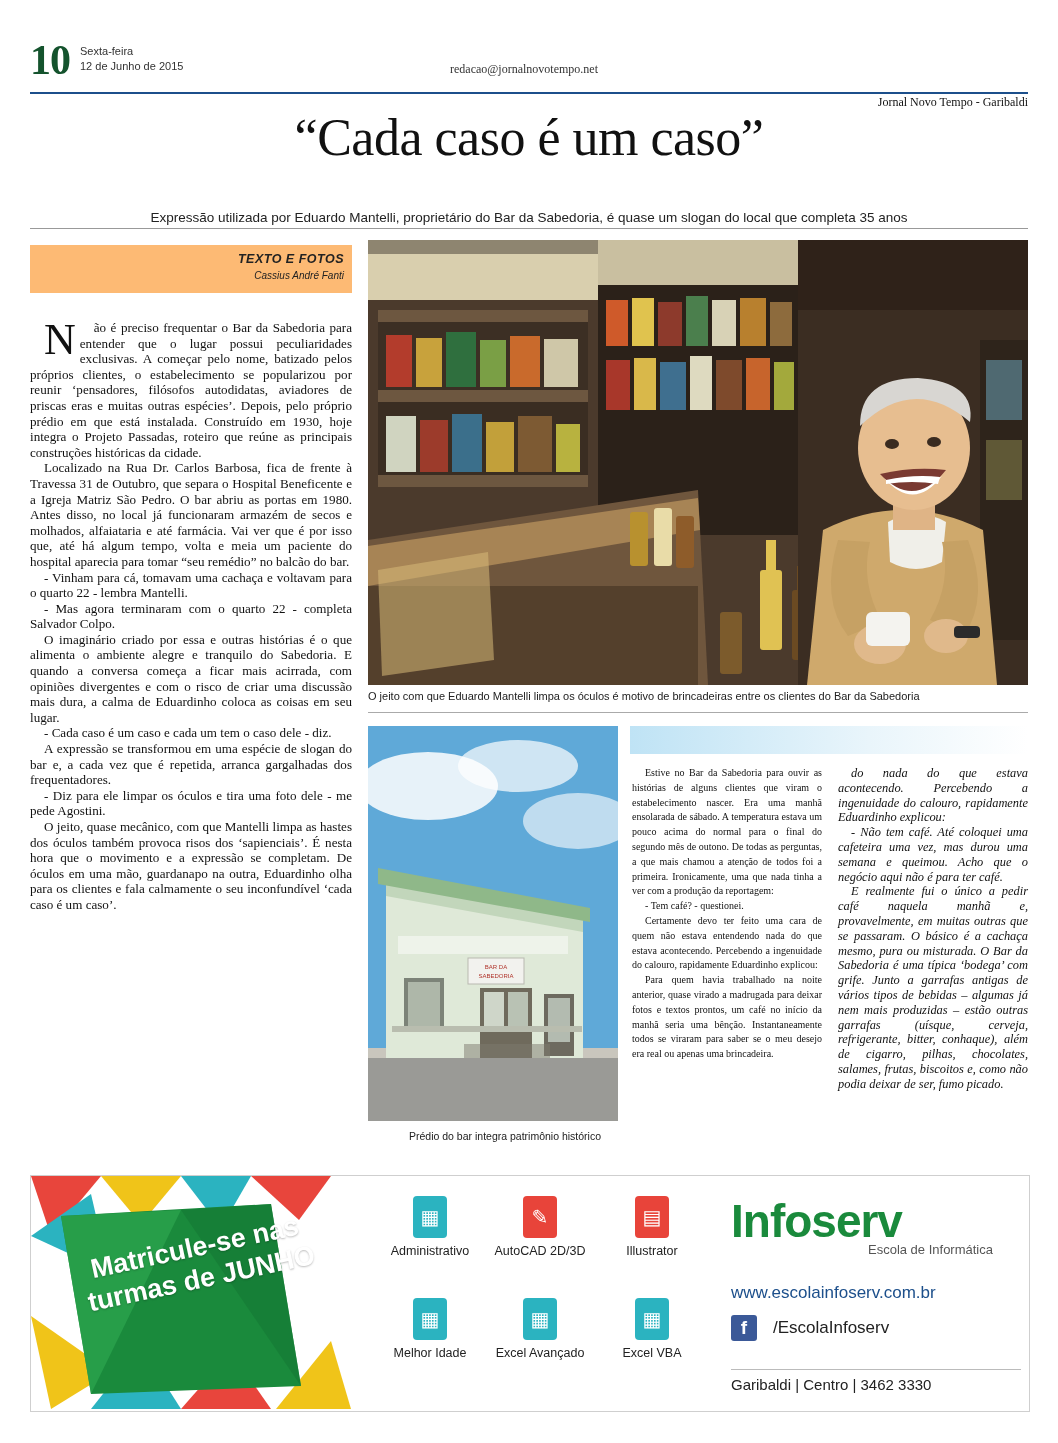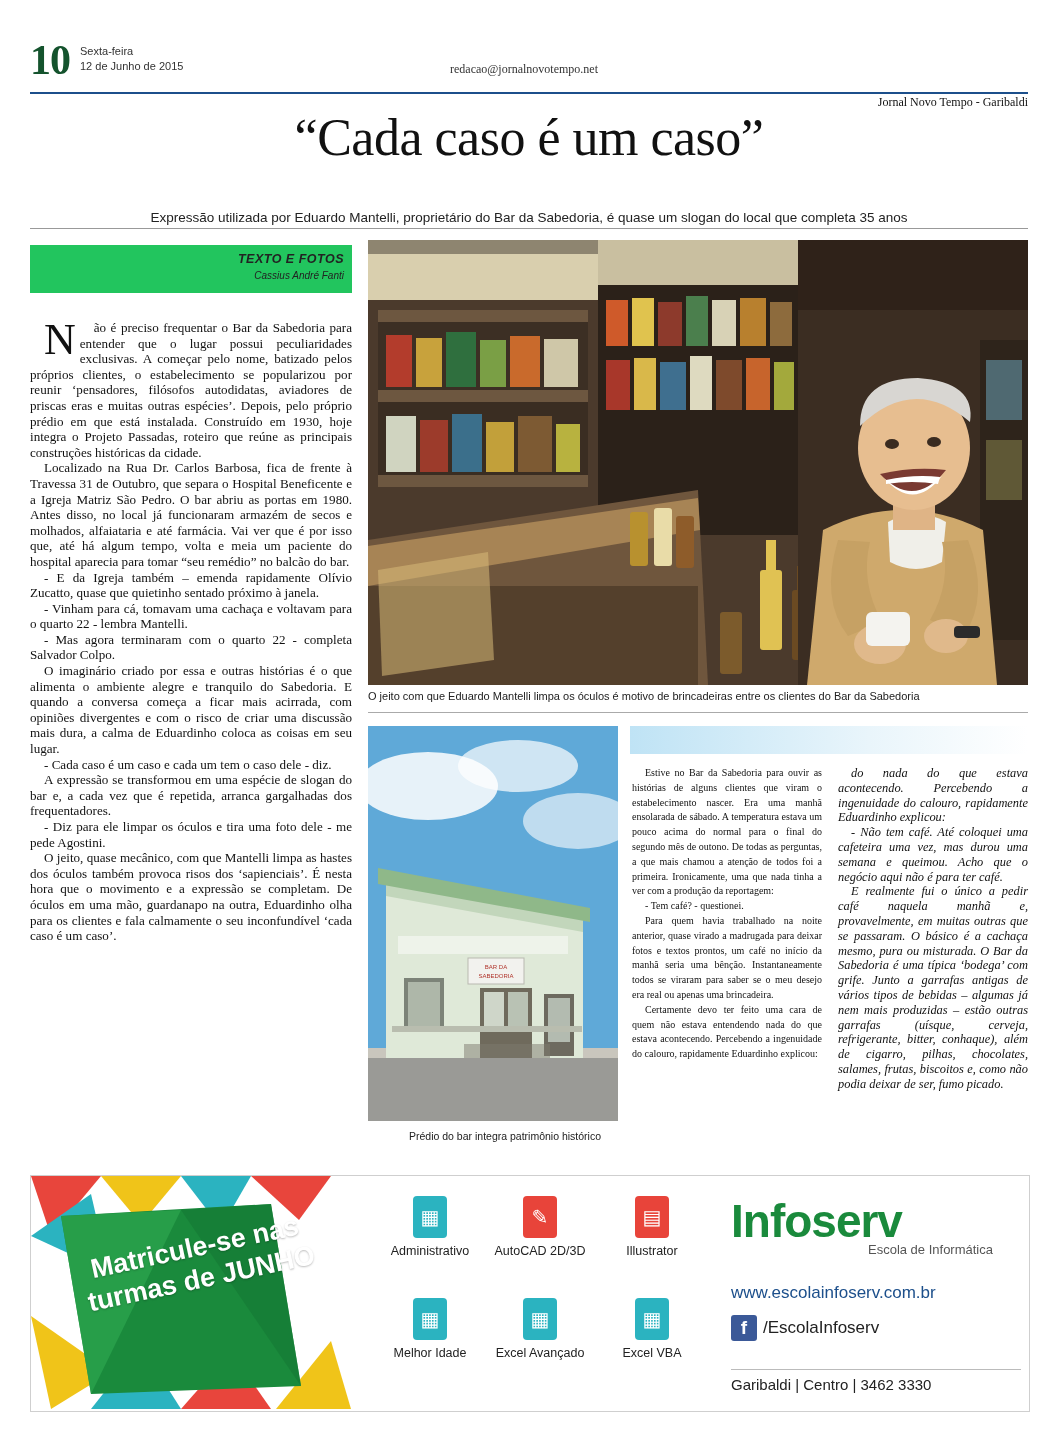--- a/index.html
+++ b/index.html
@@ -41,21 +41,21 @@
   }
   .subhead{
     position:absolute;left:110px;top:190px;width:838px;text-align:center;
     font-family:"Liberation Sans",sans-serif;font-size:13.5px;color:#222;margin-top:20px;
   }
   .rule-sub{position:absolute;left:30px;top:228px;width:998px;height:1px;background:#999;}
 
   
   .credit{
     position:absolute;left:30px;top:245px;width:322px;height:48px;
-    background:#22c55e;
+    background:#fdba74;
   }
   .credit .ct{
     position:absolute;right:8px;top:7px;text-align:right;
     font-family:"Liberation Sans",sans-serif;font-style:italic;
     font-size:12.5px;font-weight:700;color:#222;letter-spacing:.5px;
   }
   .credit .cn{
     position:absolute;right:8px;top:25px;text-align:right;
     font-family:"Liberation Sans",sans-serif;font-style:italic;font-size:10px;color:#222;
   }
@@ -149,21 +149,21 @@
   .infoserv .site{
     font-family:"Liberation Sans",sans-serif;font-size:17px;color:#1c4f8b;margin-top:26px;
   }
   .fb{display:flex;align-items:center;margin-top:12px;}
   .fb .f{
     width:26px;height:26px;background:#3b5998;color:#fff;border-radius:3px;
     font-family:"Liberation Sans",sans-serif;font-weight:700;font-size:19px;
     display:flex;align-items:center;justify-content:center;
   }
   .fb .txt{
-    font-family:"Liberation Sans",sans-serif;font-size:17px;color:#222;margin-left:6px;
+    font-family:"Liberation Sans",sans-serif;font-size:17px;color:#222;margin-left:16px;
   }
   .ad-footline{position:absolute;left:700px;top:193px;width:290px;height:1px;background:#bbb;}
   .ad-contact{
     position:absolute;left:700px;top:200px;
     font-family:"Liberation Sans",sans-serif;font-size:15px;color:#222;
   }
 </style>
 </head>
 <body>
 
@@ -185,21 +185,20 @@
   <div class="rule-sub"></div>
 
   <div class="credit">
     <div class="ct">TEXTO E FOTOS</div>
     <div class="cn">Cassius André Fanti</div>
   </div>
 
   <div class="col-left">
     <p><span class="dropcap">N</span><span>ão é preciso frequentar o Bar da Sabedoria para entender que o lugar possui peculiaridades exclusivas. A começar pelo nome, batizado pelos próprios clientes, o estabelecimento se popularizou por reunir ‘pensadores, filósofos autodidatas, aviadores de priscas eras e muitas outras espécies’. Depois, pelo próprio prédio em que está instalada. Construído em 1930, hoje integra o Projeto Passadas, roteiro que reúne as principais construções históricas da cidade.</span></p>
     <p>Localizado na Rua Dr. Carlos Barbosa, fica de frente à Travessa 31 de Outubro, que separa o Hospital Beneficente e a Igreja Matriz São Pedro. O bar abriu as portas em 1980. Antes disso, no local já funcionaram armazém de secos e molhados, alfaiataria e até farmácia. Vai ver que é por isso que, até há algum tempo, volta e meia um paciente do hospital aparecia para tomar “seu remédio” no balcão do bar.</p>
-    <p>- E da Igreja também – emenda rapidamente Olívio Zucatto, quase que quietinho sentado próximo à janela.</p>
     <p>- Vinham para cá, tomavam uma cachaça e voltavam para o quarto 22 - lembra Mantelli.</p>
     <p>- Mas agora terminaram com o quarto 22 - completa Salvador Colpo.</p>
     <p>O imaginário criado por essa e outras histórias é o que alimenta o ambiente alegre e tranquilo do Sabedoria. E quando a conversa começa a ficar mais acirrada, com opiniões divergentes e com o risco de criar uma discussão mais dura, a calma de Eduardinho coloca as coisas em seu lugar.</p>
     <p>- Cada caso é um caso e cada um tem o caso dele - diz.</p>
     <p>A expressão se transformou em uma espécie de slogan do bar e, a cada vez que é repetida, arranca gargalhadas dos frequentadores.</p>
     <p>- Diz para ele limpar os óculos e tira uma foto dele - me pede Agostini.</p>
     <p>O jeito, quase mecânico, com que Mantelli limpa as hastes dos óculos também provoca risos dos ‘sapienciais’. É nesta hora que o movimento e a expressão se completam. De óculos em uma mão, guardanapo na outra, Eduardinho olha para os clientes e fala calmamente o seu inconfundível ‘cada caso é um caso’.</p>
   </div>
 
   <div class="photo-main">
@@ -327,22 +326,22 @@
       <rect x="24" y="300" width="190" height="6" fill="#b9bdaf"></rect>
       <rect x="96" y="318" width="86" height="14" fill="#7d7a6e" opacity=".5"></rect>
     </svg>
   </div>
   <div class="caption-bar">Prédio do bar integra patrimônio histórico</div>
 
   <div class="cafe-band"></div>
   <div class="cafe-col1">
     <p>Estive no Bar da Sabedoria para ouvir as histórias de alguns clientes que viram o estabelecimento nascer. Era uma manhã ensolarada de sábado. A temperatura estava um pouco acima do normal para o final do segundo mês de outono. De todas as perguntas, a que mais chamou a atenção de todos foi a primeira. Ironicamente, uma que nada tinha a ver com a produção da reportagem:</p>
     <p>- Tem café? - questionei.</p>
+    <p>Certamente devo ter feito uma cara de quem não estava entendendo nada do que estava acontecendo. Percebendo a ingenuidade do calouro, rapidamente Eduardinho explicou:</p>
     <p>Para quem havia trabalhado na noite anterior, quase virado a madrugada para deixar fotos e textos prontos, um café no início da manhã seria uma bênção. Instantaneamente todos se viraram para saber se o meu desejo era real ou apenas uma brincadeira.</p>
-    <p>Certamente devo ter feito uma cara de quem não estava entendendo nada do que estava acontecendo. Percebendo a ingenuidade do calouro, rapidamente Eduardinho explicou:</p>
   </div>
   <div class="cafe-col2">
     <p>do nada do que estava acontecendo. Percebendo a ingenuidade do calouro, rapidamente Eduardinho explicou:</p>
     <p>- Não tem café. Até coloquei uma cafeteira uma vez, mas durou uma semana e queimou. Acho que o negócio aqui não é para ter café.</p>
     <p>E realmente fui o único a pedir café naquela manhã e, provavelmente, em muitas outras que se passaram. O básico é a cachaça mesmo, pura ou misturada. O Bar da Sabedoria é uma típica ‘bodega’ com grife. Junto a garrafas antigas de vários tipos de bebidas – algumas já nem mais produzidas – estão outras garrafas (uísque, cerveja, refrigerante, bitter, conhaque), além de cigarro, pilhas, chocolates, salames, frutas, biscoitos e, como não podia deixar de ser, fumo picado.</p>
   </div>
 
   <div class="ad">
     <div class="ad-left">
       <svg width="320" height="233" viewBox="0 0 320 233">

